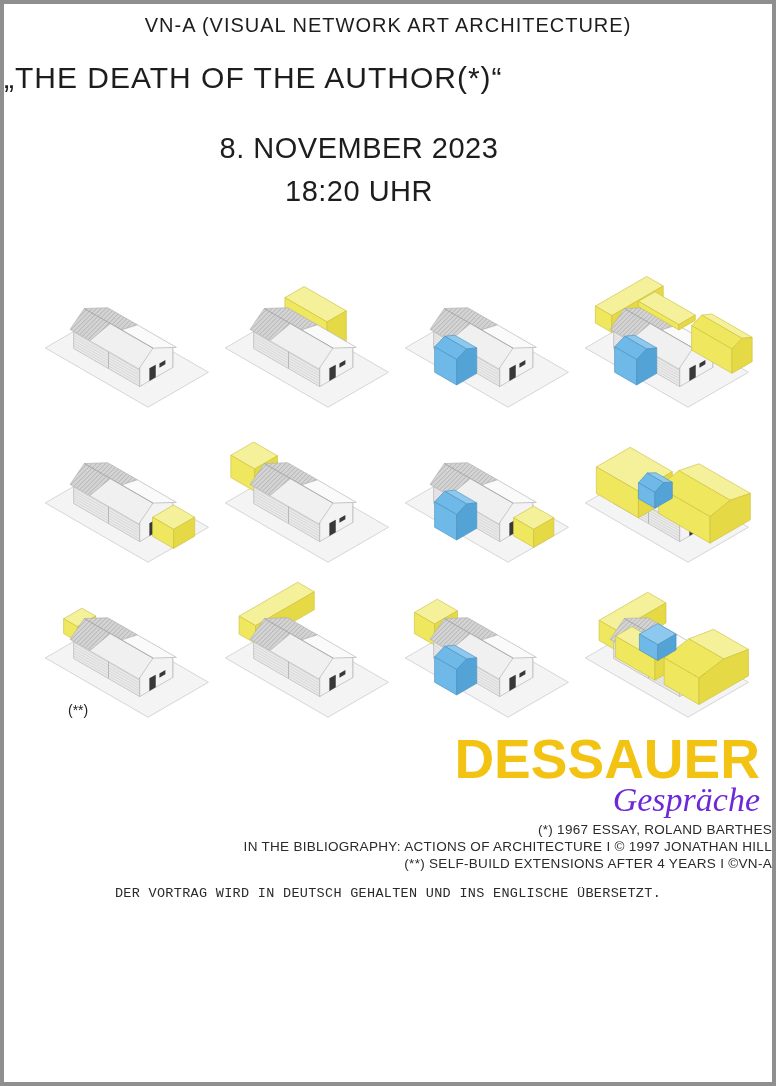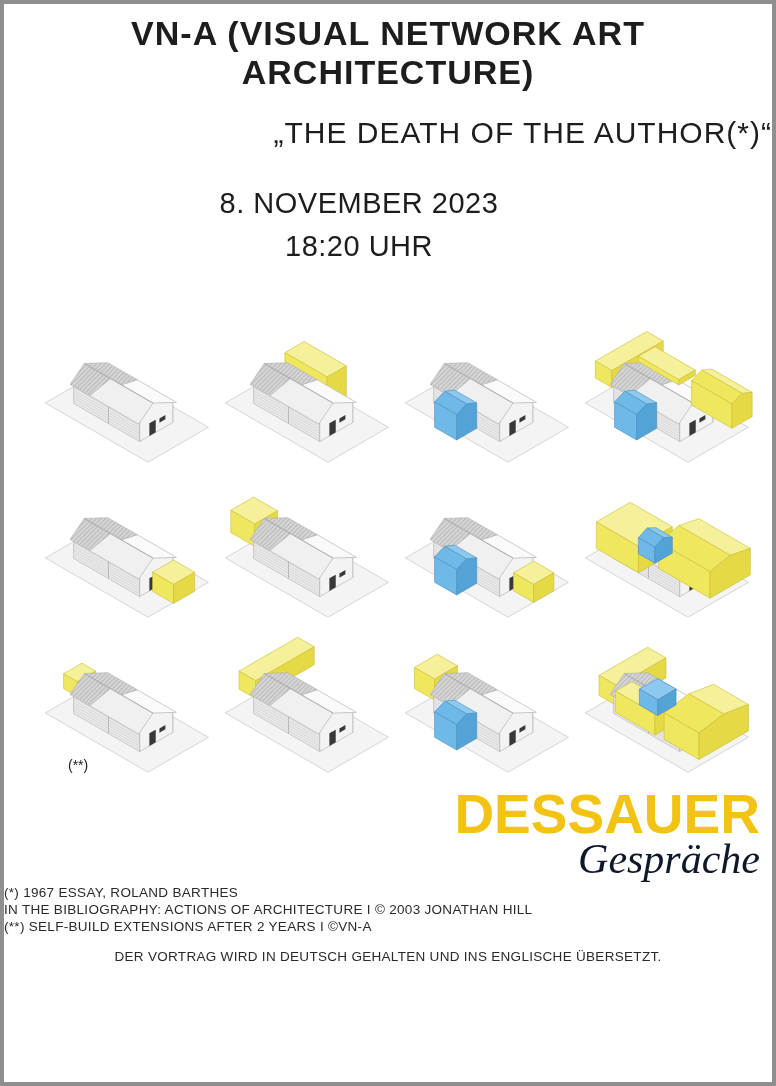--- a/index.html
+++ b/index.html
@@ -4,32 +4,32 @@
 <style>
   html,body{margin:0;padding:0;background:#ffffff;}
   .poster{
     width:776px;height:1086px;box-sizing:border-box;
     border:4px solid #8f8f8f;background:#ffffff;overflow:hidden;
     font-family:"Liberation Sans",sans-serif;color:#1d1d1d;
   }
   .title{text-align:center;margin-top:24px;font-size:44px;font-weight:700;letter-spacing:1px;line-height:1.12;}
   .t-gray{color:#8b8b8b;margin-right:14px;}
   .t-black{color:#151515;}
-  .subtitle{text-align:center;font-size:34px;font-weight:700;margin-top:10px;letter-spacing:1px;}
-  .quote{text-align:right;font-size:30px;font-weight:400;margin-top:24px;letter-spacing:1px;}
+  .subtitle{text-align:center;font-size:20px;font-weight:400;margin-top:10px;letter-spacing:1px;}
+  .quote{text-align:left;font-size:30px;font-weight:400;margin-top:24px;letter-spacing:1px;}
   .event{text-align:center;padding-right:58px;font-size:29px;margin-top:32px;line-height:43px;letter-spacing:.5px;}
   .grid{display:grid;grid-template-columns:repeat(4,1fr);padding:0 16px 0 36px;margin-top:56px;row-gap:12px;}
   .cell{display:flex;justify-content:center;}
   .cell svg{width:180px;height:143px;display:block;}
   .fnmark{font-size:14px;color:#222;padding-left:64px;margin-top:-20px;}
   .logo{text-align:right;padding-right:12px;margin-top:14px;line-height:1;}
   .logo-main{font-size:55px;font-weight:700;color:#f3c313;}
-  .logo-sub{font-family:"Liberation Serif",serif;font-style:italic;font-size:42px;color:#0f172a;margin-top:-4px;}
-  .credits{text-align:left;font-size:13.5px;color:#2a2a2a;margin-top:4px;line-height:17px;letter-spacing:.3px;}
-  .langnote{text-align:center;font-size:13.5px;color:#2a2a2a;margin-top:14px;letter-spacing:.3px;}
+  .logo-sub{font-family:"Liberation Serif",serif;font-style:italic;font-size:34px;color:#6d28d9;margin-top:-4px;}
+  .credits{text-align:right;font-size:13.5px;color:#2a2a2a;margin-top:4px;line-height:17px;letter-spacing:.3px;}
+  .langnote{text-align:center;font-size:13.5px;color:#2a2a2a;margin-top:14px;letter-spacing:.3px;font-family:Liberation Mono, monospace;}
 </style>
 </head>
 <body>
 
 <div class="poster">
 
 
   <div class="subtitle">VN-A (VISUAL NETWORK ART ARCHITECTURE)</div>
 
   <div class="quote">„THE DEATH OF THE AUTHOR(*)“</div>
@@ -463,19 +463,19 @@
 
   <div class="fnmark">(**)</div>
 
   <div class="logo">
     <div class="logo-main">DESSAUER</div>
     <div class="logo-sub">Gespräche</div>
   </div>
 
   <div class="credits">
     <div>(*) 1967 ESSAY, ROLAND BARTHES</div>
-    <div>IN THE BIBLIOGRAPHY: ACTIONS OF ARCHITECTURE I © 2003 JONATHAN HILL</div>
-    <div>(**) SELF-BUILD EXTENSIONS AFTER 2 YEARS I ©VN-A</div>
+    <div>IN THE BIBLIOGRAPHY: ACTIONS OF ARCHITECTURE I © 1997 JONATHAN HILL</div>
+    <div>(**) SELF-BUILD EXTENSIONS AFTER 4 YEARS I ©VN-A</div>
   </div>
 
   <div class="langnote">DER VORTRAG WIRD IN DEUTSCH GEHALTEN UND INS ENGLISCHE ÜBERSETZT.</div>
 
 </div>
 
 </body></html>

